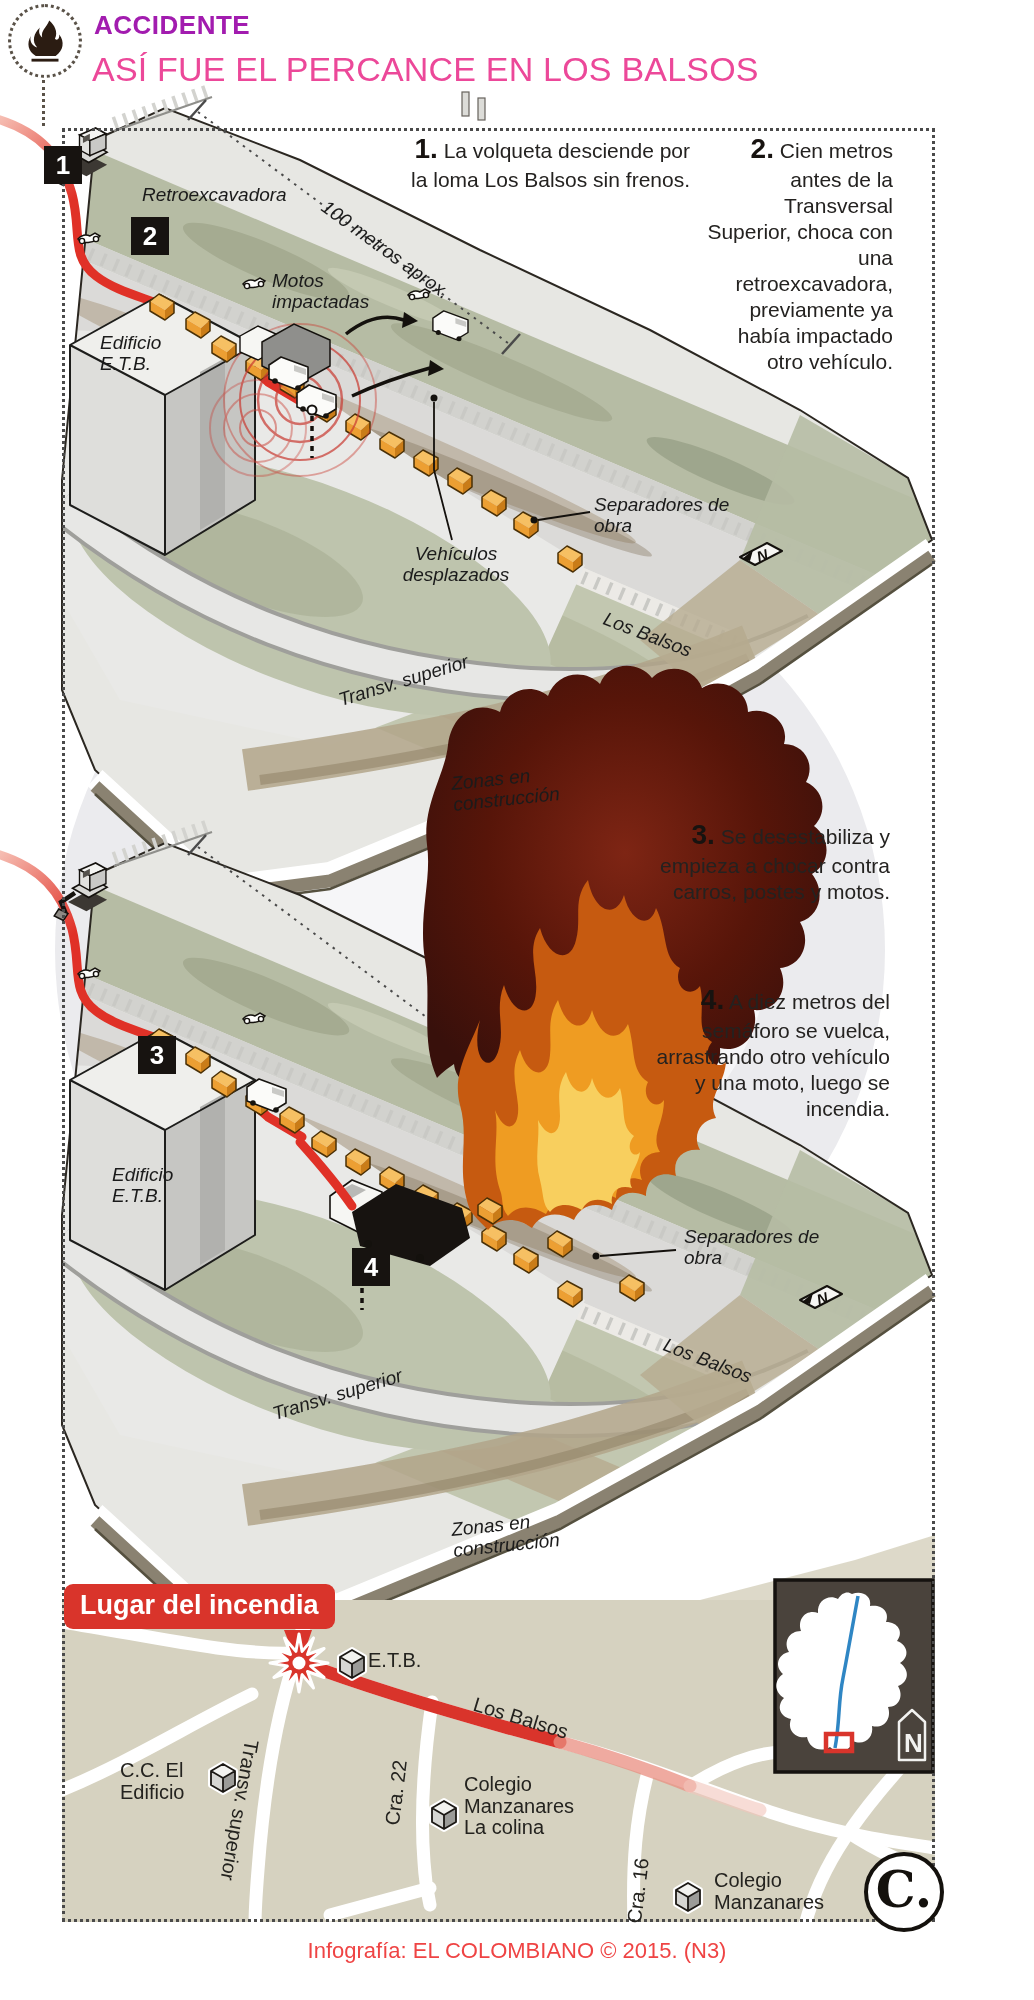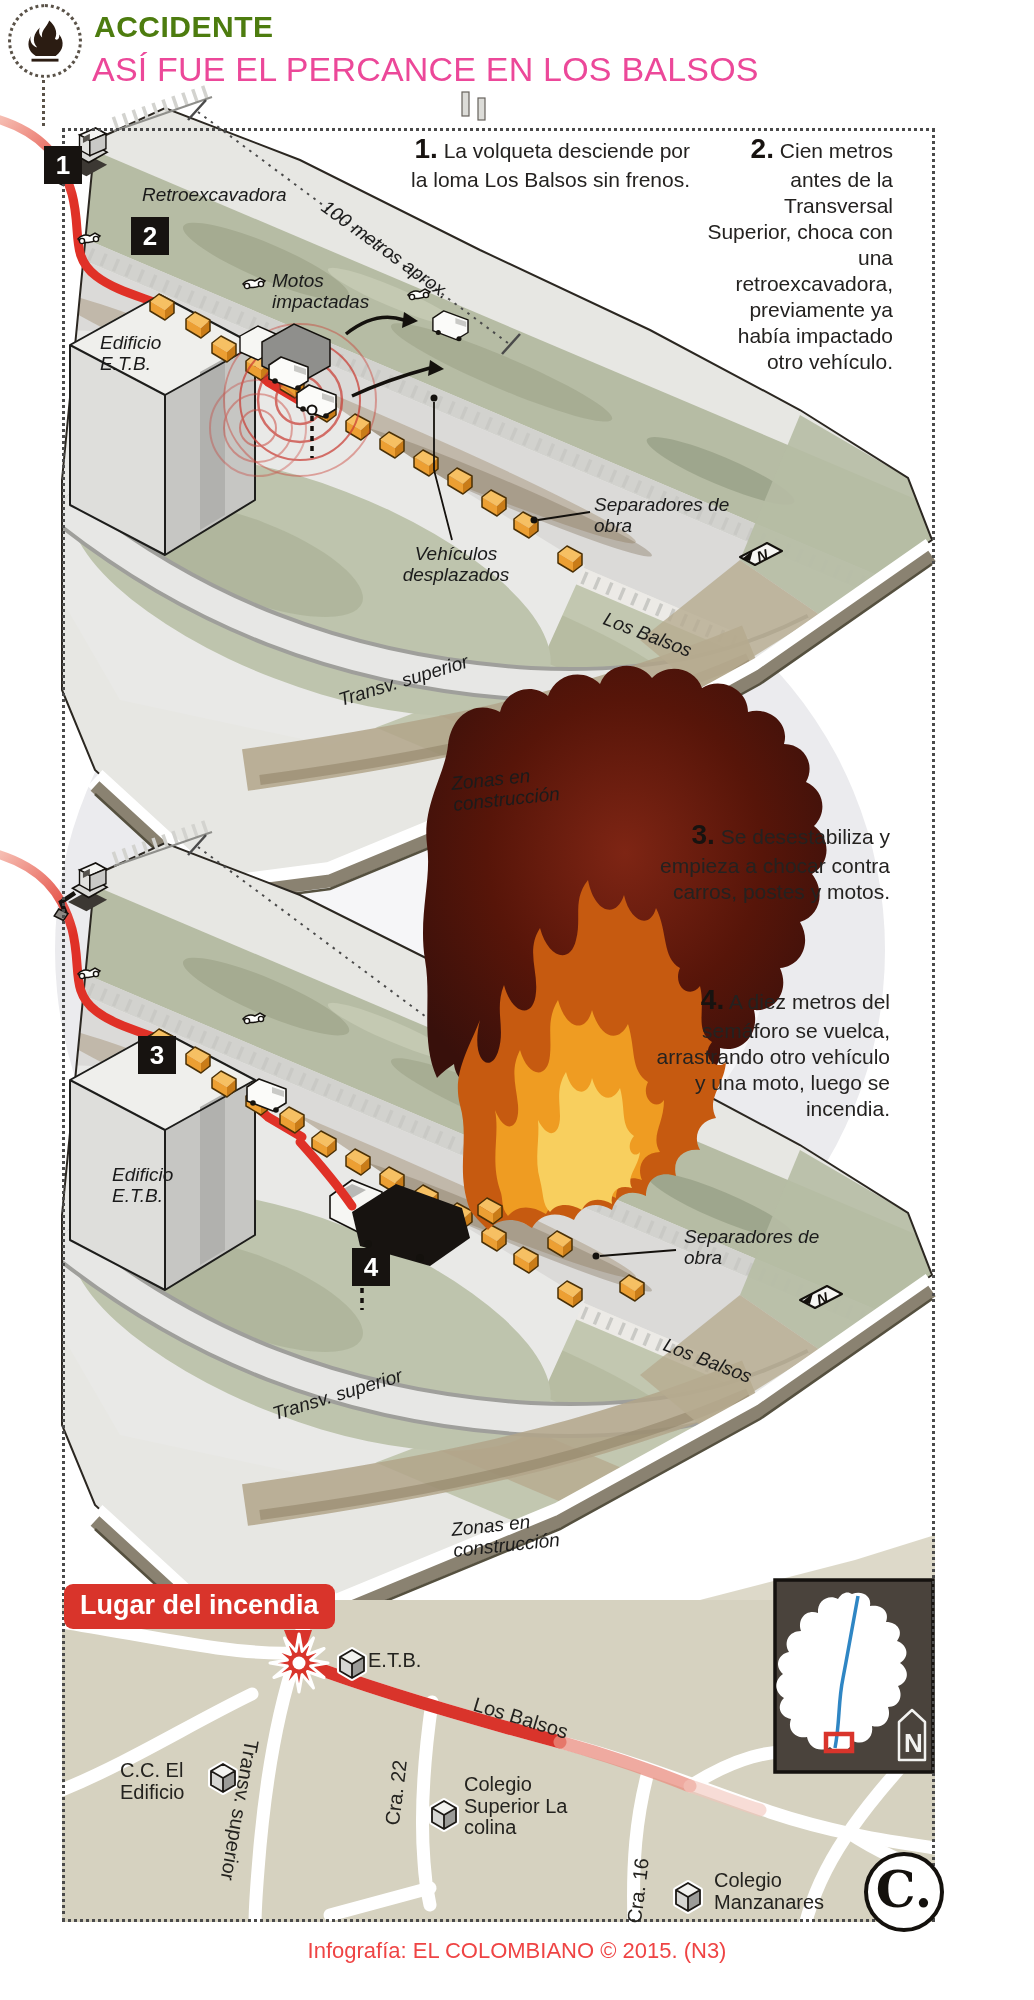--- a/index.html
+++ b/index.html
@@ -4,21 +4,21 @@
 <style>
   html,body{margin:0;padding:0;background:#fff;}
   .page{position:relative;width:1034px;height:2000px;background:#fff;overflow:hidden;
         font-family:"Liberation Sans",sans-serif;color:#1c1c1c;}
   .art{position:absolute;left:0;top:0;}
   .frame{position:absolute;left:62px;top:128px;width:873px;height:1794px;
          border:3px dotted #4a4a4a;box-sizing:border-box;pointer-events:none;}
   .flame-badge{position:absolute;left:8px;top:4px;width:74px;height:74px;border:3px dotted #5a5248;
                border-radius:50%;box-sizing:border-box;display:flex;align-items:center;justify-content:center;}
   .flame-stem{position:absolute;left:42px;top:80px;height:46px;width:0;border-left:3px dotted #5a5248;}
-  .kicker{position:absolute;left:94px;top:10px;font-size:30px;font-weight:700;letter-spacing:.5px;color:#4d7c0f;}
+  .kicker{position:absolute;left:94px;top:10px;font-size:26px;font-weight:700;letter-spacing:.5px;color:#a21caf;}
   .title{position:absolute;left:92px;top:50px;font-size:34px;font-weight:400;color:#ec4899;letter-spacing:.2px;}
   .step{position:absolute;text-align:right;font-size:21px;line-height:1.24;color:#242220;}
   .step .n{font-weight:700;font-size:28px;color:#171310;}
   .marker{position:absolute;width:38px;height:38px;background:#171310;color:#fff;font-weight:700;
           font-size:26px;display:flex;align-items:center;justify-content:center;}
   .lbl{position:absolute;font-style:italic;font-size:19px;line-height:1.12;color:#1b1b1b;}
   .nowrap{white-space:nowrap;}
   .map-lbl{position:absolute;font-size:20px;line-height:1.08;color:#24231f;}
   .banner{position:absolute;background:#d9342b;color:#fff;font-weight:700;font-size:27px;
           padding:6px 16px 8px;border-radius:9px;white-space:nowrap;}
@@ -312,21 +312,21 @@
 <div class="lbl nowrap" style="left:668px;top:1334px;transform:rotate(21deg);transform-origin:left top">Los Balsos</div>
 <div class="lbl nowrap" style="left:270px;top:1404px;transform:rotate(-17deg);transform-origin:left top">Transv. superior</div>
 <div class="lbl" style="left:452px;top:1512px;width:135px;transform:rotate(-6deg)">Zonas en construcción</div>
 
 <div class="banner" style="left:64px;top:1584px">Lugar del incendia</div>
 <div class="map-lbl" style="left:368px;top:1650px">E.T.B.</div>
 <div class="map-lbl nowrap" style="left:477px;top:1694px;transform:rotate(17deg);transform-origin:left top">Los Balsos</div>
 <div class="map-lbl" style="left:120px;top:1760px;width:100px">C.C. El Edificio</div>
 <div class="map-lbl nowrap" style="left:262px;top:1742px;transform:rotate(100deg);transform-origin:left top">Transv. superior</div>
 <div class="map-lbl nowrap" style="left:382px;top:1824px;transform:rotate(-83deg);transform-origin:left top">Cra. 22</div>
-<div class="map-lbl" style="left:464px;top:1774px;width:120px">Colegio Superior La colina</div>
+<div class="map-lbl" style="left:464px;top:1774px;width:120px">Colegio Manzanares La colina</div>
 <div class="map-lbl nowrap" style="left:624px;top:1922px;transform:rotate(-83deg);transform-origin:left top">Cra. 16</div>
 <div class="map-lbl" style="left:714px;top:1870px;width:145px">Colegio Manzanares</div>
 
 <div class="logo">
       <span class="logo-c">C.</span>
     </div>
 
 <div class="footer">Infografía: EL COLOMBIANO © 2015. (N3)</div>
 
 </div>

